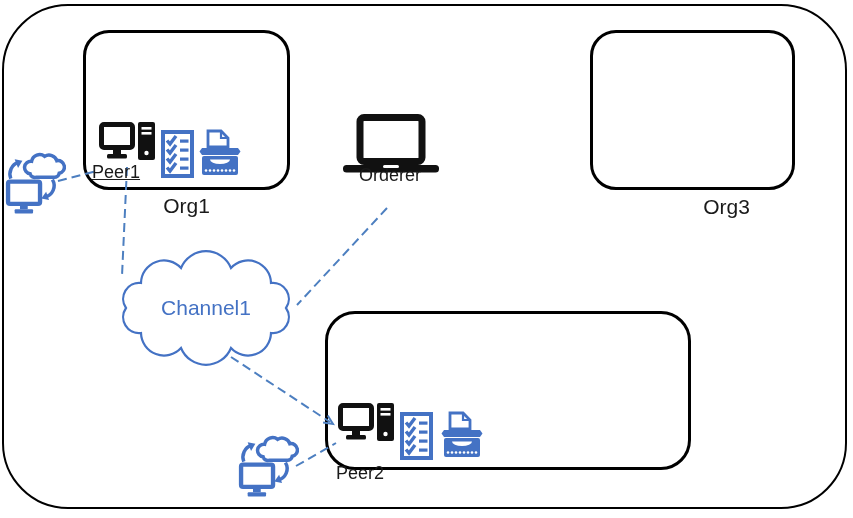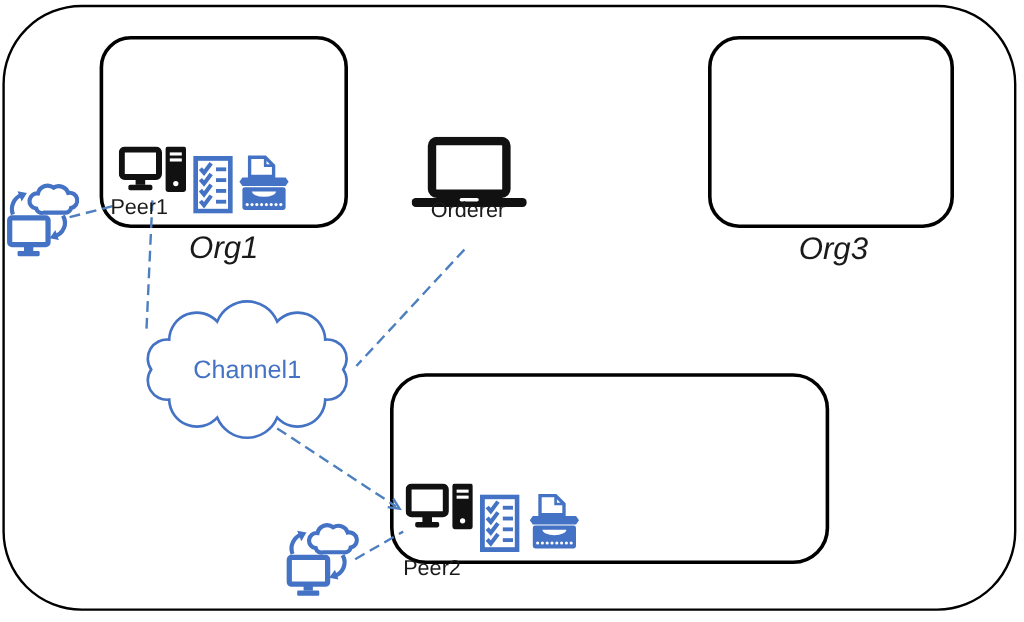--- a/index.html
+++ b/index.html
@@ -9,29 +9,29 @@
     position:absolute;left:2px;top:4px;width:845px;height:505px;
     border:2.5px solid #000;border-radius:66px;background:#fff;box-sizing:border-box;
   }
   .org-box{
     position:absolute;border:3px solid #000;border-radius:26px;background:#fff;box-sizing:border-box;
   }
   .org-box.org1{left:83px;top:30px;width:207px;height:160px;}
   .org-box.org3{left:590px;top:30px;width:205px;height:160px;}
   .org-box.org2{left:325px;top:311px;width:366px;height:159px;border-radius:30px;}
   .org-label{
-    position:absolute;text-align:center;color:#1a1a1a;font-size:26px;line-height:24px;font-style:italic;
+    position:absolute;text-align:center;color:#1a1a1a;font-size:21px;line-height:24px;
   }
   .org-label.org1{left:83px;top:194px;width:207px;}
-  .org-label.org3{left:592px;top:195px;width:205px;}
+  .org-label.org3{left:624px;top:195px;width:205px;}
   .org-label.org2{left:325px;top:475px;width:366px;}
   .node-label{
     position:absolute;color:#1a1a1a;font-size:18px;line-height:20px;white-space:nowrap;
   }
-  .peer1-label{left:92px;top:162px;}
+  .peer1-label{left:92px;top:162px;text-decoration:underline;}
   .peer2-label{left:336px;top:463px;}
   .orderer-label{left:343px;top:165px;width:94px;text-align:center;}
   .icon{position:absolute;}
   svg{display:block;}
   .overlay{position:absolute;left:0;top:0;pointer-events:none;}
 </style>
 </head>
 <body>
 
 <div class="canvas">

